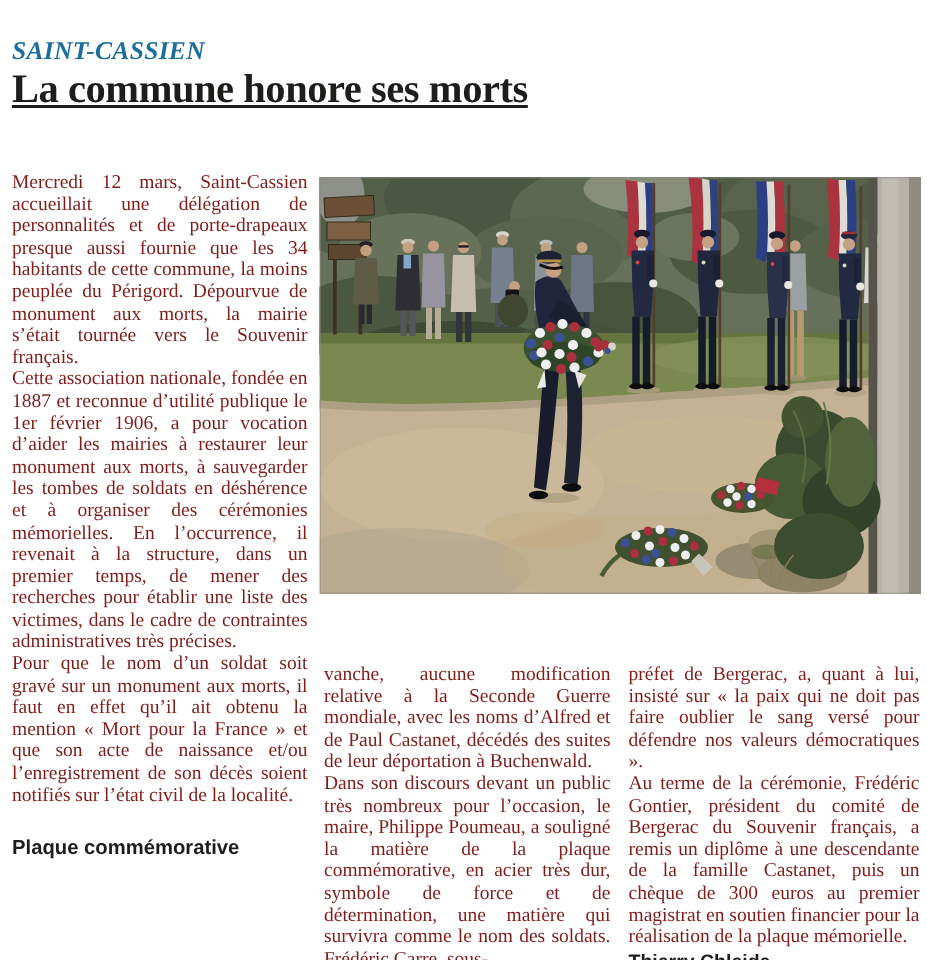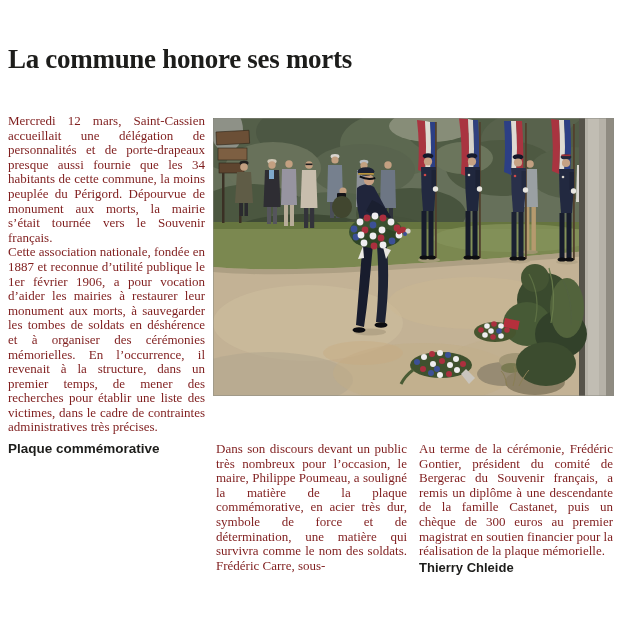--- a/index.html
+++ b/index.html
@@ -3,54 +3,56 @@
 <meta charset="utf-8">
 <style>
   html,body{margin:0;padding:0;background:#ffffff;}
   .page{position:relative;width:618px;height:640px;background:#ffffff;overflow:hidden;
         font-family:"Liberation Serif","DejaVu Serif",serif;}
   .kicker{position:absolute;left:8px;top:24px;
           font:italic 700 17px/19px "Liberation Serif","DejaVu Serif",serif;
           color:#1b6e9d;letter-spacing:.2px;}
   .headline{position:absolute;left:8px;top:45px;margin:0;width:600px;
             font:700 27px/29px "Liberation Serif","DejaVu Serif",serif;
-            color:#1d1d1b;letter-spacing:-.3px;}
+            color:#1d1d1b;letter-spacing:-.3px;text-decoration:underline;}
   .headline .hl-line{display:block;}
   .col{position:absolute;}
   .body-text p{margin:0;text-align:justify;font-size:13px;line-height:14.6px;
                color:#7f1d1d;hyphens:auto;-webkit-hyphens:auto;}
   #col1{left:8px;top:114px;width:197px;height:526px;}
   #col2{left:216px;top:442px;width:191px;height:198px;}
   #col3{left:419px;top:442px;width:194px;height:198px;}
-  .crosshead{margin:6px 0 1px 0;
+  .crosshead{margin:20px 0 1px 0;
              font:700 13.5px/15px "Liberation Sans","DejaVu Sans",sans-serif;
              color:#1d1d1b;}
   .byline{margin-top:1px;font:700 13px/15px "Liberation Sans","DejaVu Sans",sans-serif;
           color:#1d1d1b;}
   .photo{position:absolute;left:213px;top:118px;width:401px;height:278px;margin:0;}
   .photo svg{display:block;}
   .caption{position:absolute;left:215px;top:399px;width:399px;
            font:700 13.5px/17.5px "Liberation Serif","DejaVu Serif",serif;
            color:#1e1e1c;}
   .credit{font:400 10px "Liberation Serif","DejaVu Serif",serif;
           letter-spacing:.5px;color:#56504a;}
 </style>
 </head>
 <body>
 
 <div class="page">
 
+  <div class="kicker">SAINT-CASSIEN</div>
 
   <h1 class="headline">
     <span class="hl-line">La commune honore ses morts</span>
   </h1>
 
   <div class="col body-text" id="col1">
     <p>Mercredi 12 mars, Saint-Cassien accueillait une délégation de personnalités et de porte-drapeaux presque aussi fournie que les 34 habitants de cette commune, la moins peuplée du Périgord. Dépourvue de monument aux morts, la mairie s’était tournée vers le Souvenir français.</p>
     <p>Cette association nationale, fondée en 1887 et reconnue d’utilité publique le 1er février 1906, a pour vocation d’aider les mairies à restaurer leur monument aux morts, à sauvegarder les tombes de soldats en déshérence et à organiser des cérémonies mémorielles. En l’occurrence, il revenait à la structure, dans un premier temps, de mener des recherches pour établir une liste des victimes, dans le cadre de contraintes administratives très précises.</p>
+    <p>Pour que le nom d’un soldat soit gravé sur un monument aux morts, il faut en effet qu’il ait obtenu la mention « Mort pour la France » et que son acte de naissance et/ou l’enregistrement de son décès soient notifiés sur l’état civil de la localité.</p>
     <h2 class="crosshead">Plaque commémorative</h2>
   </div>
 
   <figure class="photo">
     <svg viewBox="0 0 401 278" width="401" height="278" preserveAspectRatio="none">
 
       <g>
         <rect x="0" y="0" width="401" height="132" fill="#66705a"></rect>
         <ellipse cx="28" cy="22" rx="52" ry="32" fill="#545f49"></ellipse>
         <ellipse cx="105" cy="14" rx="62" ry="30" fill="#4c5743"></ellipse>
@@ -347,21 +349,23 @@
           <circle cx="229" cy="243" r="3" fill="#ab2f3e"></circle>
         <circle cx="237" cy="247" r="3" fill="#efeef0"></circle>
           <circle cx="224" cy="251" r="3" fill="#3c5096"></circle>
       </g>
       <rect x="0.5" y="0.5" width="400" height="277" fill="none" stroke="#8a8a82" stroke-width="1" opacity="0.5"></rect>
     </svg>
   </figure>
 
 
   <div class="col body-text" id="col2">
+    <p>vanche, aucune modification relative à la Seconde Guerre mondiale, avec les noms d’Alfred et de Paul Castanet, décédés des suites de leur déportation à Buchenwald.</p>
     <p>Dans son discours devant un public très nombreux pour l’occasion, le maire, Philippe Poumeau, a souligné la matière de la plaque commémorative, en acier très dur, symbole de force et de détermination, une matière qui survivra comme le nom des soldats. Frédéric Carre, sous-</p>
   </div>
 
   <div class="col body-text" id="col3">
+    <p>préfet de Bergerac, a, quant à lui, insisté sur « la paix qui ne doit pas faire oublier le sang versé pour défendre nos valeurs démocratiques ».</p>
     <p>Au terme de la cérémonie, Frédéric Gontier, président du comité de Bergerac du Souvenir français, a remis un diplôme à une descendante de la famille Castanet, puis un chèque de 300 euros au premier magistrat en soutien financier pour la réalisation de la plaque mémorielle.</p>
     <div class="byline">Thierry Chleide</div>
   </div>
 
 </div>
 
 </body></html>

